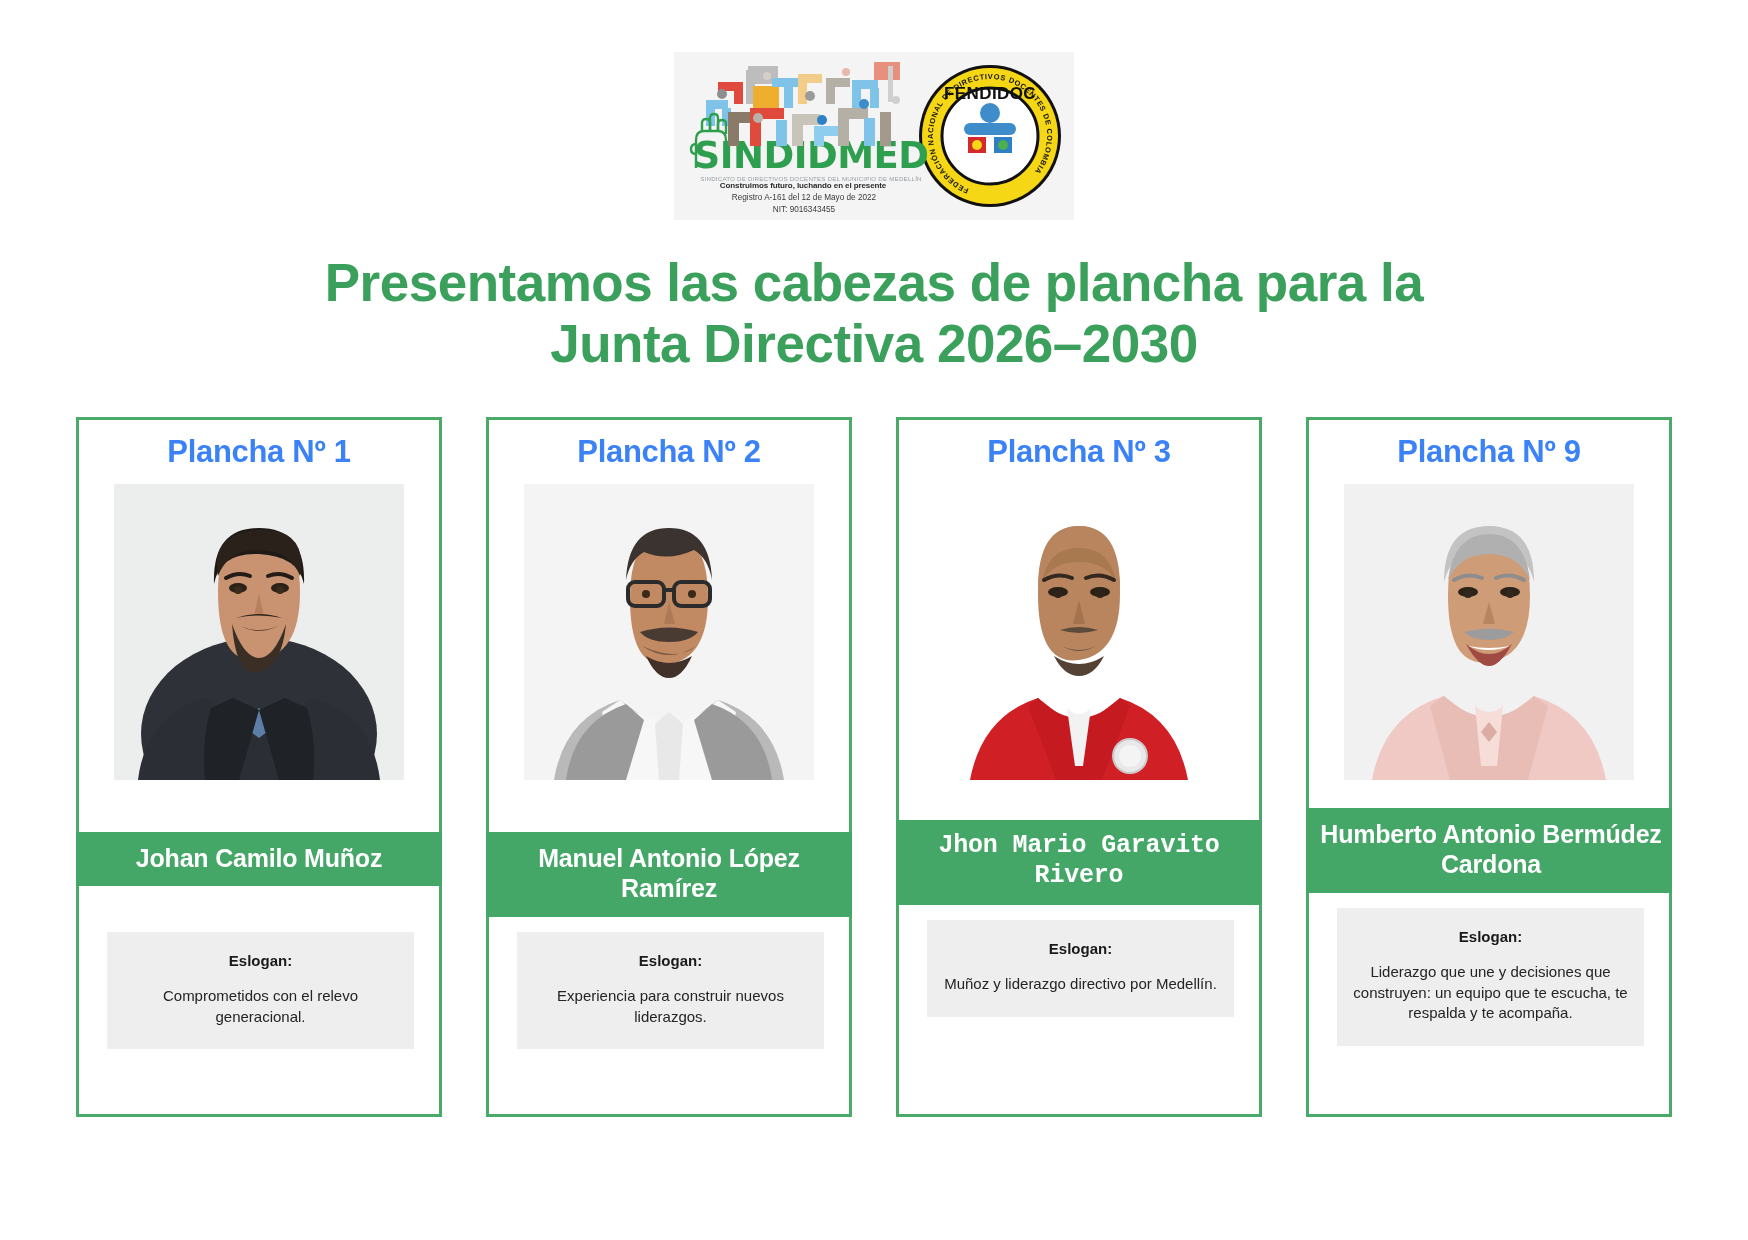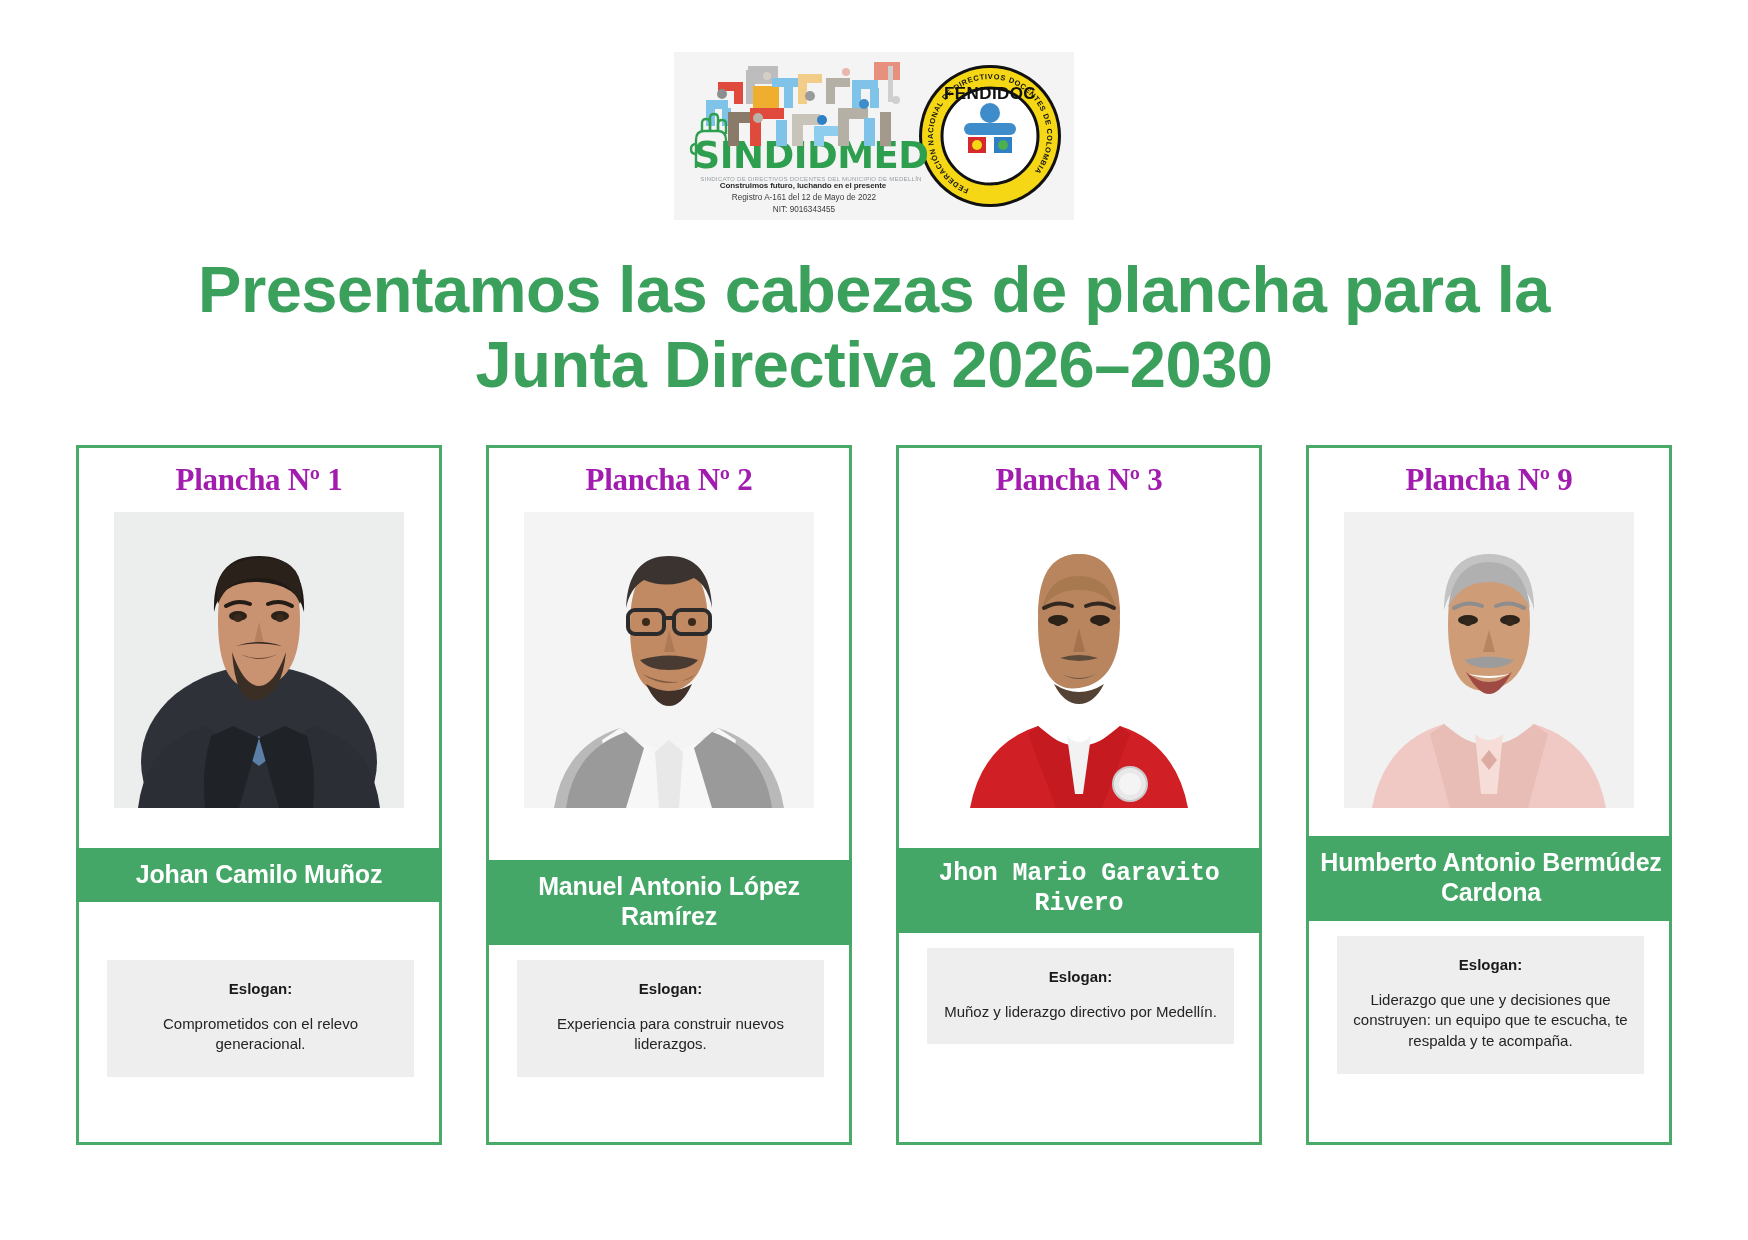--- a/index.html
+++ b/index.html
@@ -106,21 +106,21 @@
     align-items: center;
     justify-content: center;
   }
 
   .fendidoc-seal { width: 146px; height: 146px; }
 
   
   .poster-title {
     margin-top: 32px;
     color: #3aa05c;
-    font-size: 65px;
+    font-size: 53px;
     font-weight: 700;
     line-height: 1.16;
     text-align: center;
     letter-spacing: -0.5px;
     max-width: 1400px;
   }
 
   
   .cards-row {
     margin-top: 42px;
@@ -134,27 +134,26 @@
     height: 700px;
     border: 3px solid #4aab68;
     background: #ffffff;
     display: flex;
     flex-direction: column;
     align-items: center;
     position: relative;
   }
 
   .card-heading {
-    color: #a21caf;
+    color: #3b82f6;
     font-size: 31px;
     font-weight: 700;
     margin-top: 14px;
     letter-spacing: -0.3px;
     text-align: center;
-    font-family: Liberation Serif, serif;
   }
 
   .portrait-wrap {
     margin-top: 14px;
     width: 290px;
     height: 296px;
     overflow: hidden;
     display: flex;
     align-items: flex-end;
     justify-content: center;
@@ -169,21 +168,21 @@
     background: #45a767;
     color: #ffffff;
     font-size: 25px;
     font-weight: 700;
     line-height: 1.22;
     text-align: center;
     padding: 11px 6px 13px 6px;
     letter-spacing: -0.2px;
   }
 
-  .card.c1 .name-banner { top: 400px; }
+  .card.c1 .name-banner { top: 412px; }
   .card.c2 .name-banner { top: 412px; }
   .card.c3 .name-banner { top: 400px; font-family: Liberation Mono, monospace; }
   .card.c4 .name-banner { top: 388px; padding-left: 10px; }
 
   .slogan-box {
     position: absolute;
     left: 28px;
     width: 307px;
     background: #eeeeee;
     padding: 20px 16px 22px 16px;

